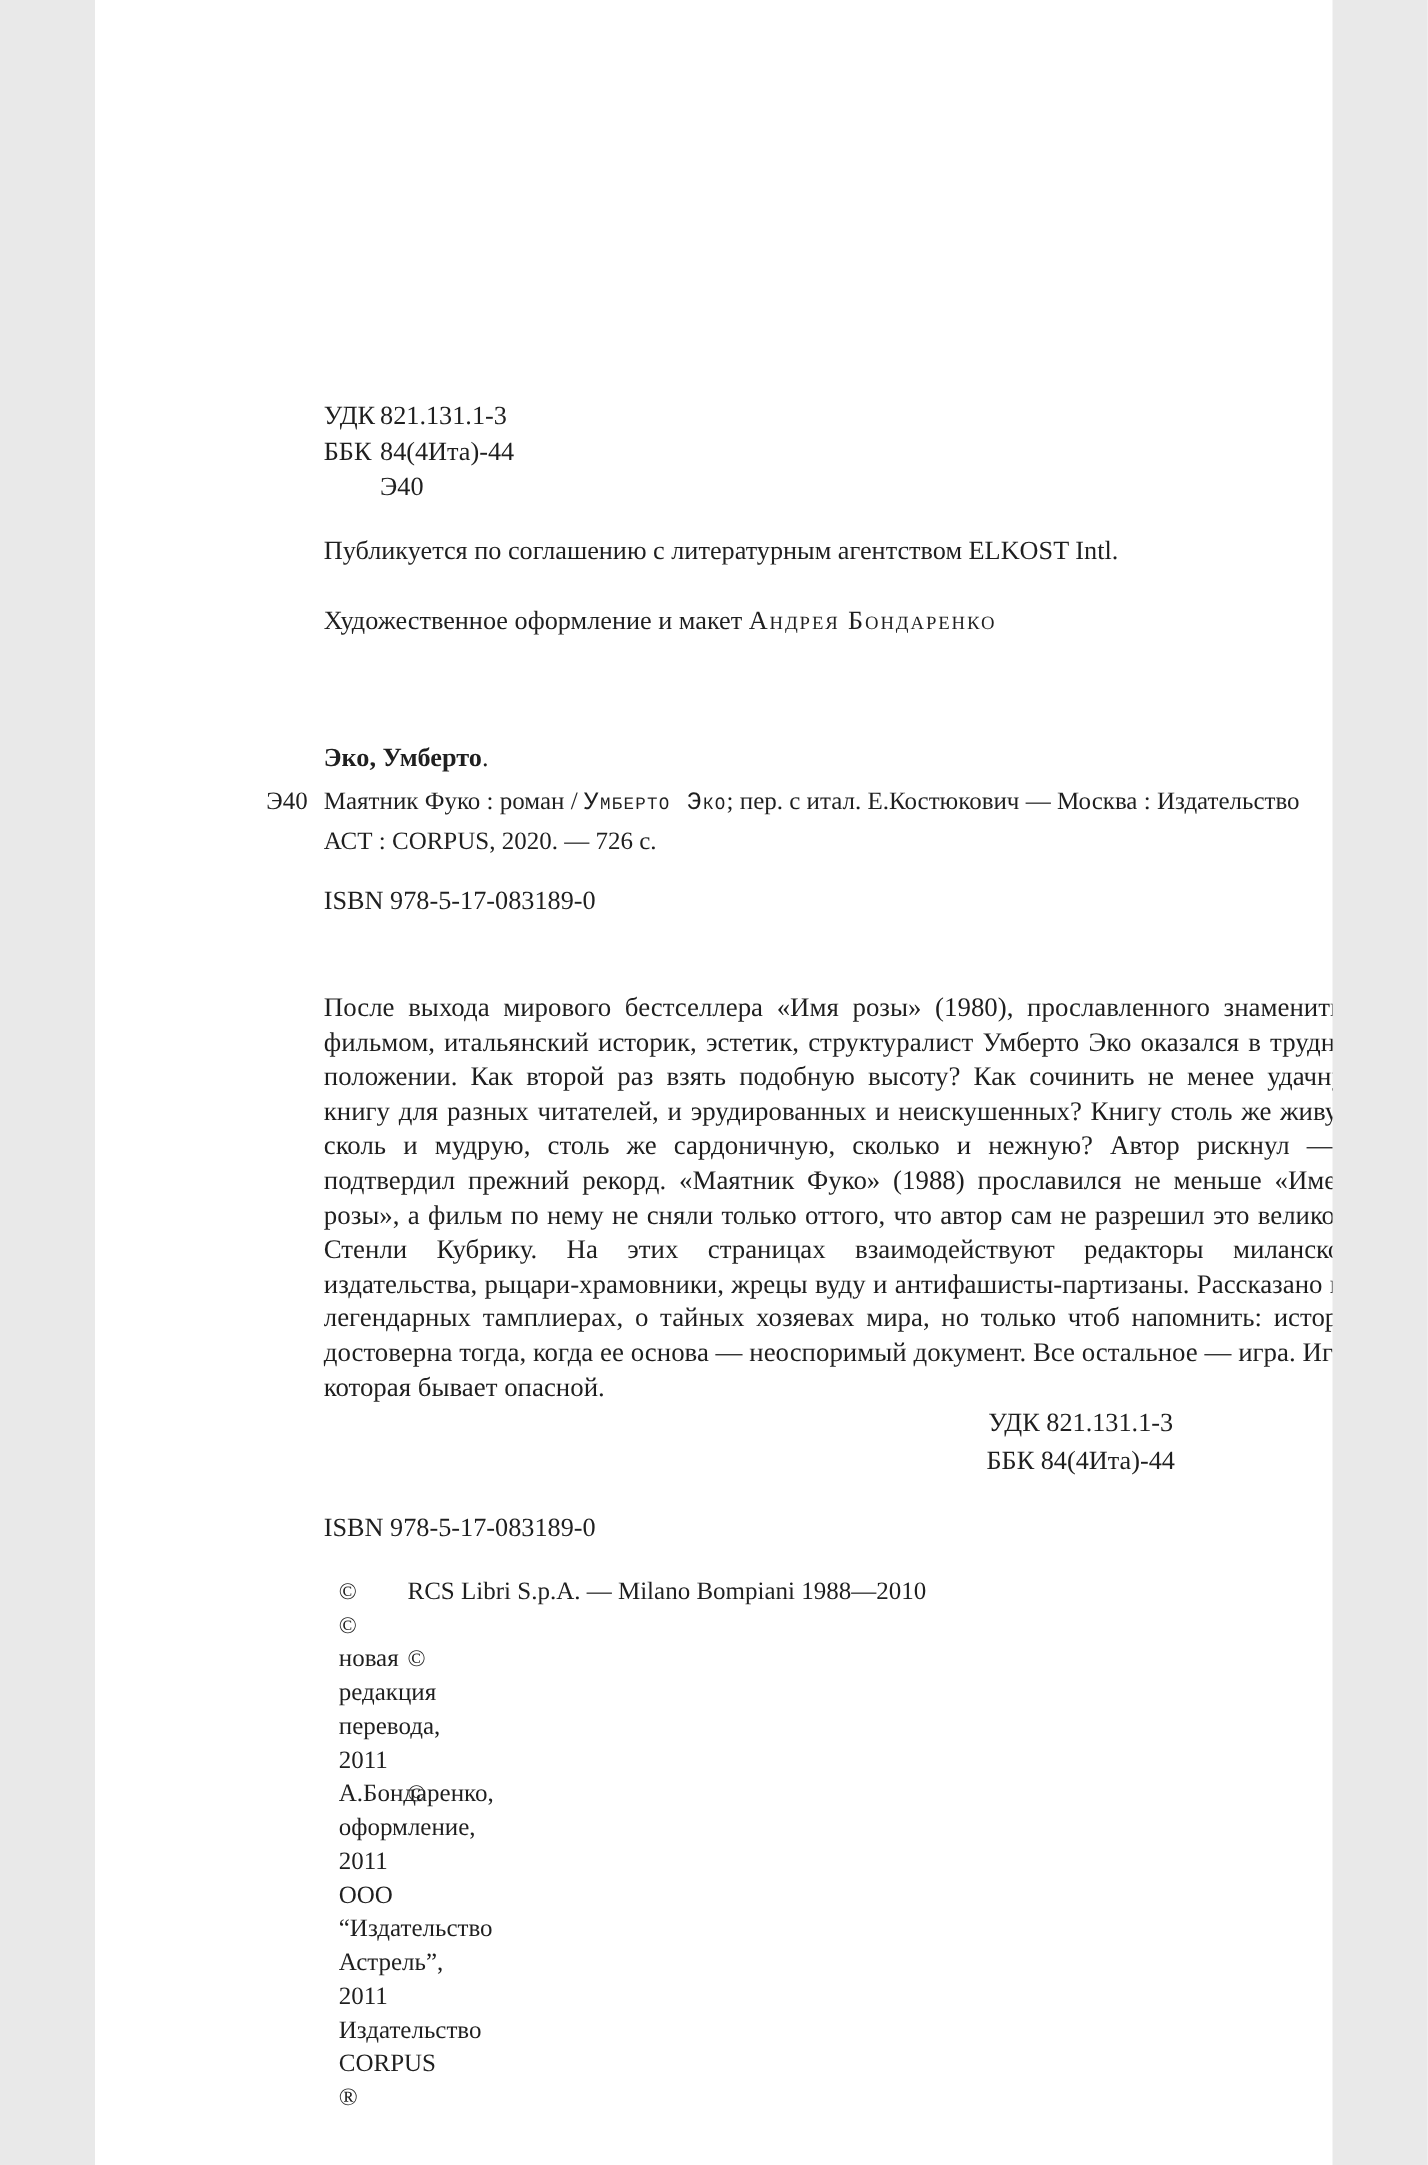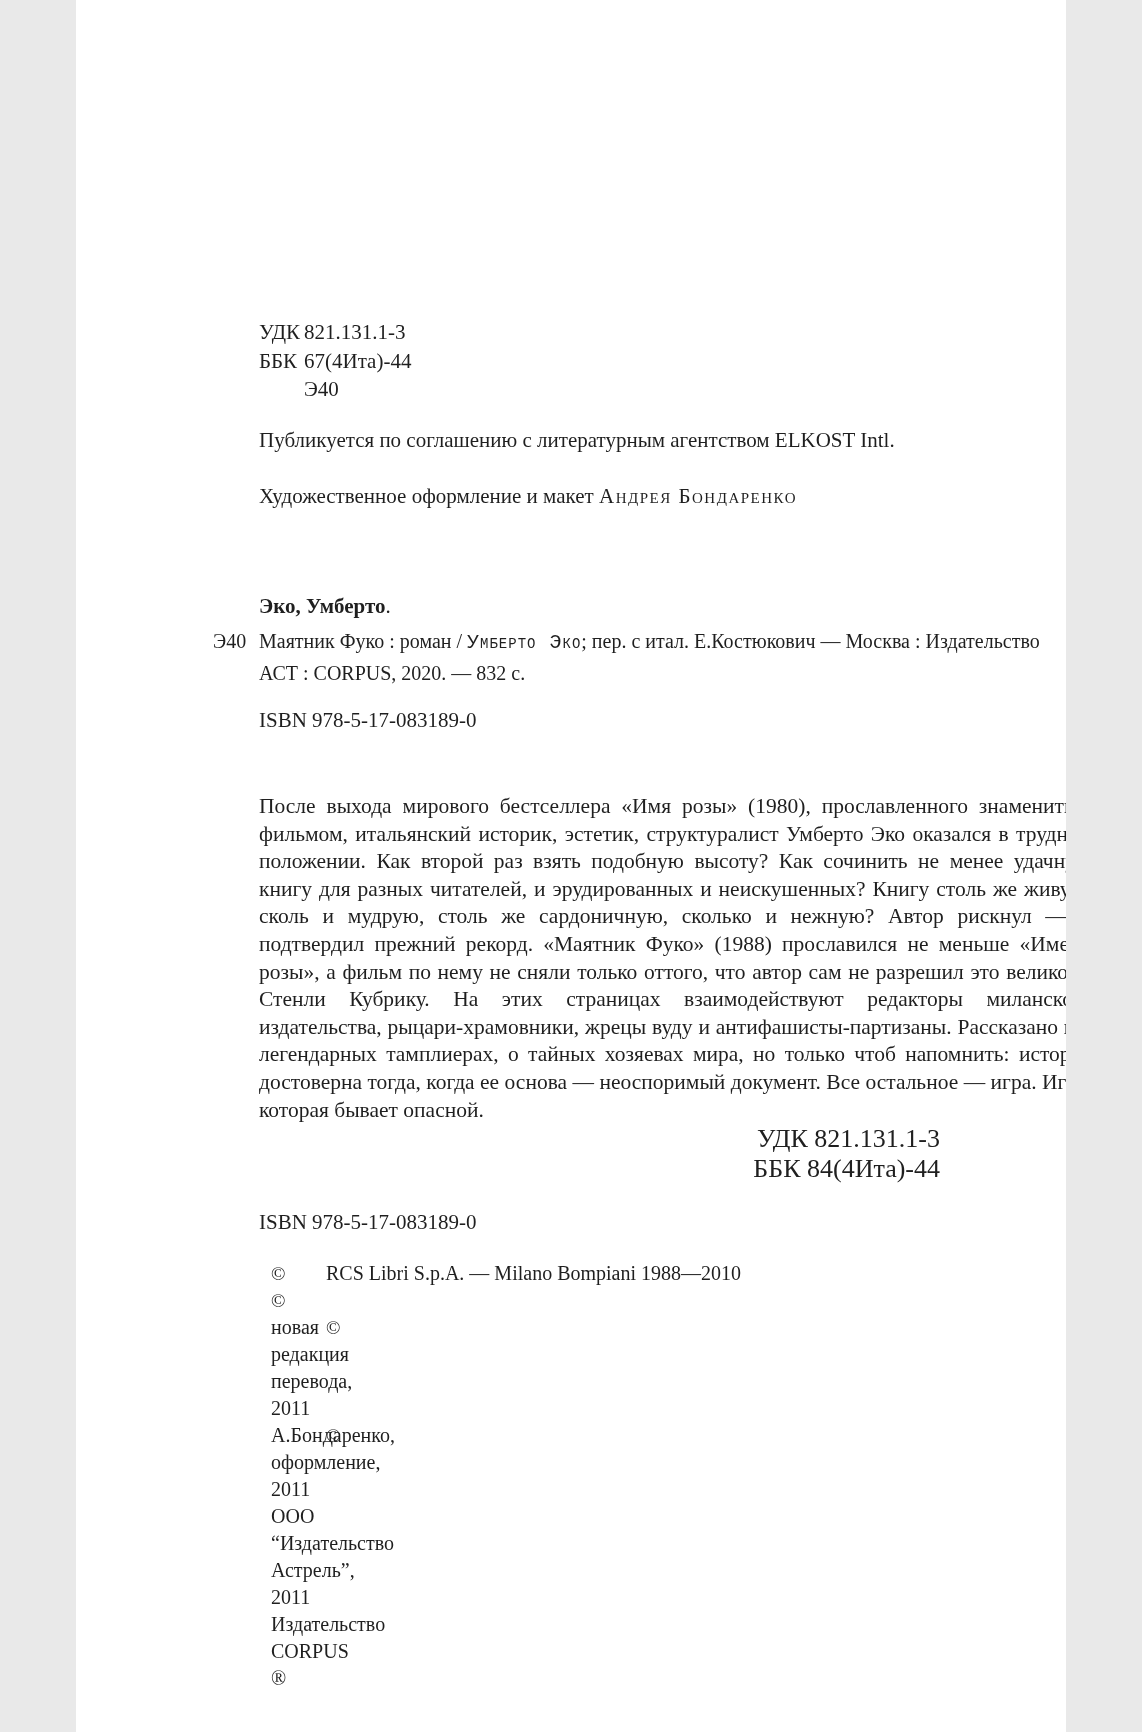--- a/index.html
+++ b/index.html
@@ -58,22 +58,22 @@
     left: 183px; top: 793px;
     width: 833px;
     font-size: 21.5px;
     line-height: 27.6px;
     text-align: justify;
   }
 
   .catalog-bottom {
     top: 1124px;
     right: 126px;
-    text-align: right;
-    font-size: 26px;
+    text-align: center;
+    font-size: 21px;
     line-height: 29.5px;
   }
 
   .isbn-bottom { left: 183px; top: 1210px; font-size: 21px; }
 
   .copyrights {
     left: 195px; top: 1260px;
     display: grid;
     grid-template-columns: 55px auto;
     font-size: 20px;
@@ -83,35 +83,35 @@
 </style>
 </head>
 <body>
 
 <div class="page">
 
   <div class="abs catalog-top">
     <span>УДК</span>
     <span>821.131.1-3</span>
     <span>ББК</span>
-    <span>67(4Ита)-44</span>
+    <span>84(4Ита)-44</span>
     <span></span>
     <span>Э40</span>
   </div>
 
   <div class="abs design-note"><span>Художественное оформление и макет </span><span class="smallcaps">Андрея Бондаренко</span></div>
 
   <div class="abs agency-note">Публикуется по соглашению с литературным агентством ELKOST Intl.</div>
 
   <div class="abs author-heading"><b>Эко, Умберто</b><span>.</span></div>
 
   <div class="abs record">
     <span class="margin-code">Э40</span>
     <div><span>Маятник Фуко : роман / </span><span class="sc">Умберто Эко</span><span>; пер. с итал. Е.Костюкович — Москва : Издательство</span></div>
-    <div>АСТ : CORPUS, 2020. — 832 с.</div>
+    <div>АСТ : CORPUS, 2020. — 726 с.</div>
   </div>
 
   <div class="abs isbn-top">ISBN 978-5-17-083189-0</div>
 
   <div class="abs annotation">После выхода мирового бестселлера «Имя розы» (1980), прославленного знаменитым фильмом, итальянский историк, эстетик, структуралист Умберто Эко оказался в трудном положении. Как второй раз взять подобную высоту? Как сочинить не менее удачную книгу для разных читателей, и эрудированных и неискушенных? Книгу столь же живую, сколь и мудрую, столь же сардоничную, сколько и нежную? Автор рискнул — и подтвердил прежний рекорд. «Маятник Фуко» (1988) прославился не меньше «Имени розы», а фильм по нему не сняли только оттого, что автор сам не разрешил это великому Стенли Кубрику. На этих страницах взаимодействуют редакторы миланского издательства, рыцари-храмовники, жрецы вуду и антифашисты-партизаны. Рассказано и о легендарных тамплиерах, о тайных хозяевах мира, но только чтоб напомнить: история достоверна тогда, когда ее основа — неоспоримый документ. Все остальное — игра. Игра, которая бывает опасной.</div>
 
   <div class="abs catalog-bottom">
     <div>УДК 821.131.1-3</div>
     <div>ББК 84(4Ита)-44</div>
   </div>

